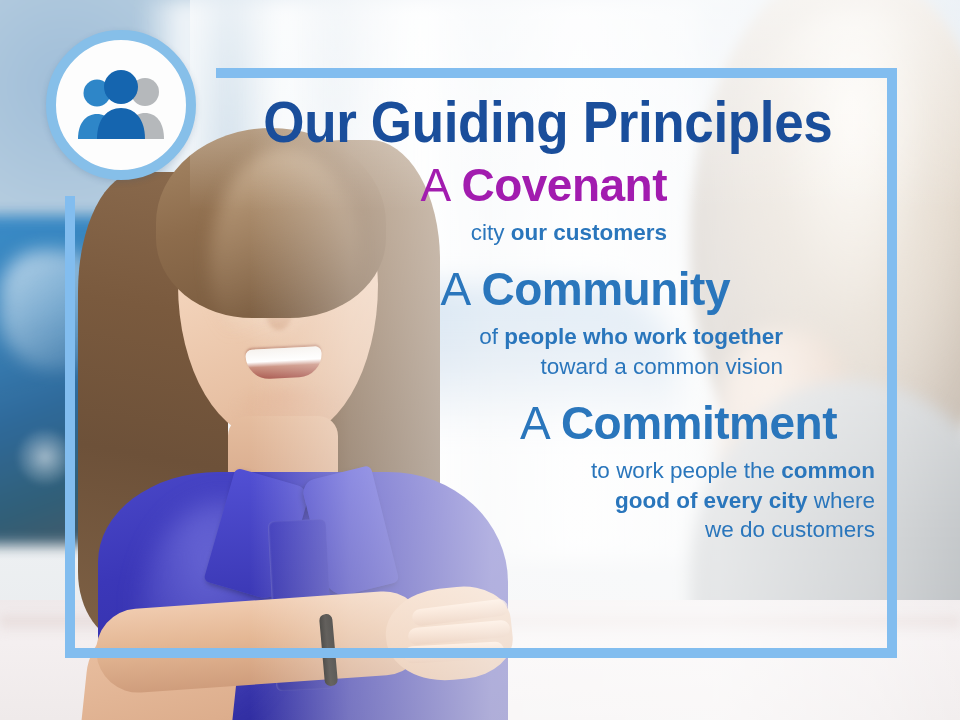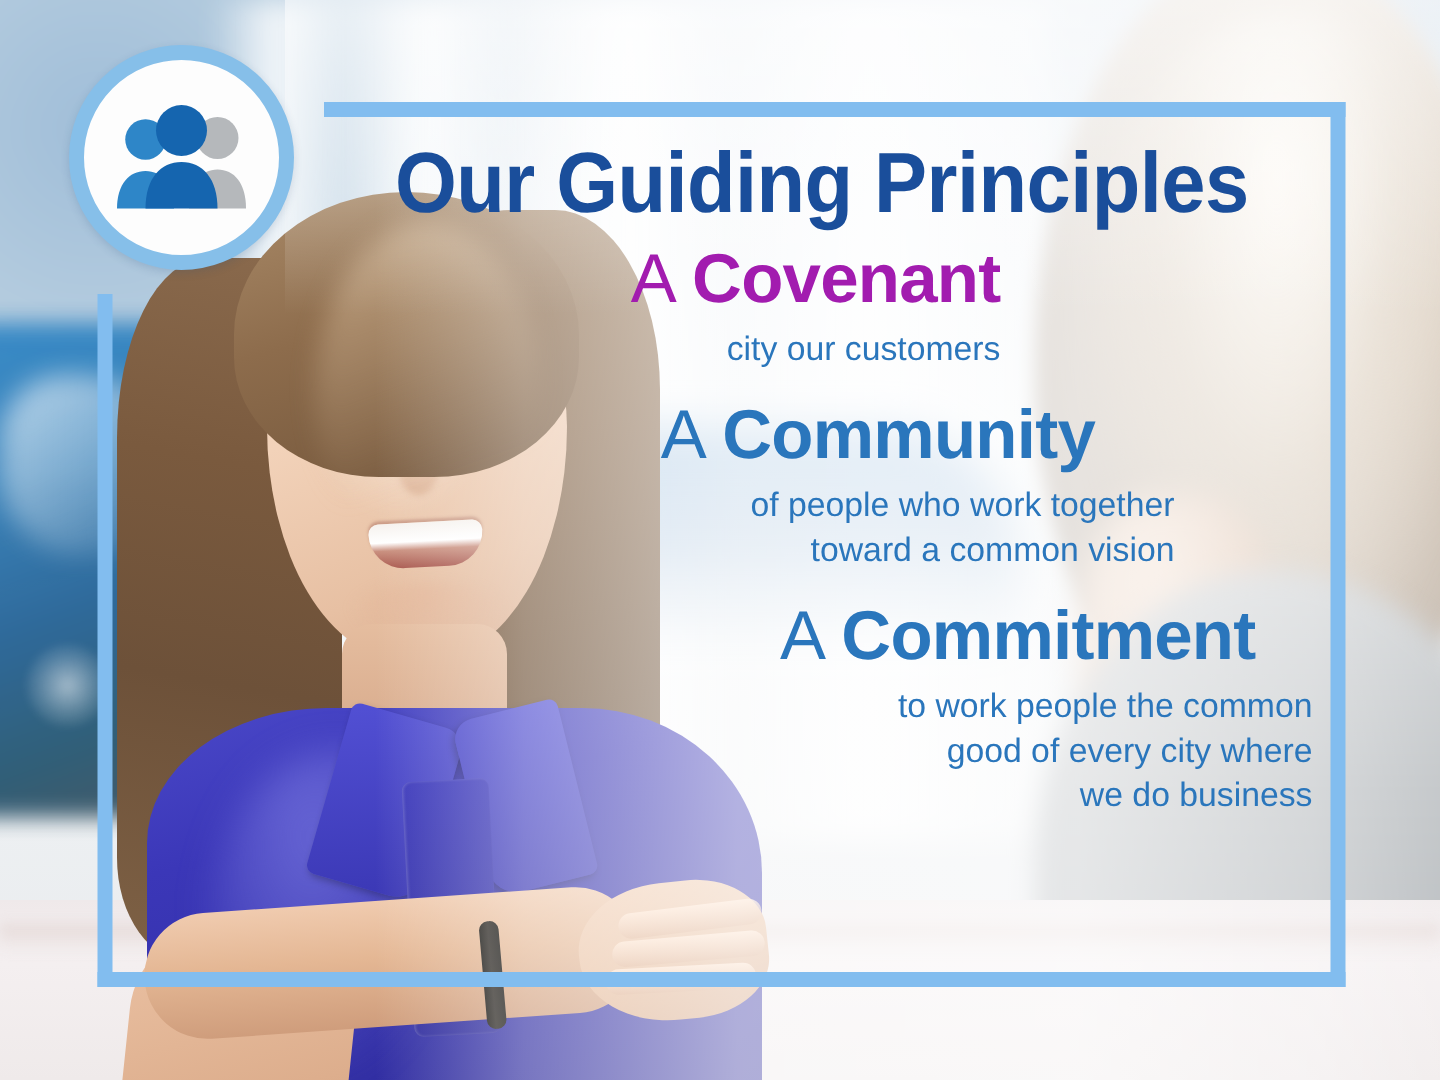--- a/index.html
+++ b/index.html
@@ -370,21 +370,21 @@
   }
   .p-head .lead { font-weight: normal; }
   .p-head .key  { font-weight: bold; letter-spacing: -0.5px; }
 
   .p-sub {
     color: #2a76bc;
     font-size: 22.5px;
     line-height: 1.32;
     margin-top: 7px;
   }
-  .p-sub b { font-weight: normal; }
+  .p-sub b { font-weight: bold; }
 
   
   #block-covenant   .p-head { padding-right: 208px; }
   #block-covenant   .p-sub  { padding-right: 208px; }
   #block-community  .p-head { padding-right: 145px; }
   #block-community  .p-sub  { padding-right: 92px; }
   #block-commitment .p-head { padding-right: 38px; }
   #block-commitment .p-sub  { padding-right: 0px; }
 </style>
 </head>
@@ -491,17 +491,17 @@
         <span class="key">Community</span>
       </div>
       <div class="p-sub" style="color: rgb(42, 118, 188);"><span>of </span><b>people who work together</b><br><span>toward a common vision</span></div>
     </div>
 
     <div class="principle" id="block-commitment">
       <div class="p-head" style="color: rgb(42, 118, 188);">
         <span class="lead">A</span>
         <span class="key">Commitment</span>
       </div>
-      <div class="p-sub" style="color: rgb(42, 118, 188);"><span>to work people the </span><b>common</b><br><b>good of every city</b><span> where</span><br><span>we do business</span></div>
+      <div class="p-sub" style="color: rgb(42, 118, 188);"><span>to work people the </span><b>common</b><br><b>good of every city</b><span> where</span><br><span>we do customers</span></div>
     </div>
 
   </div>
 </div>
 
 </body></html>

